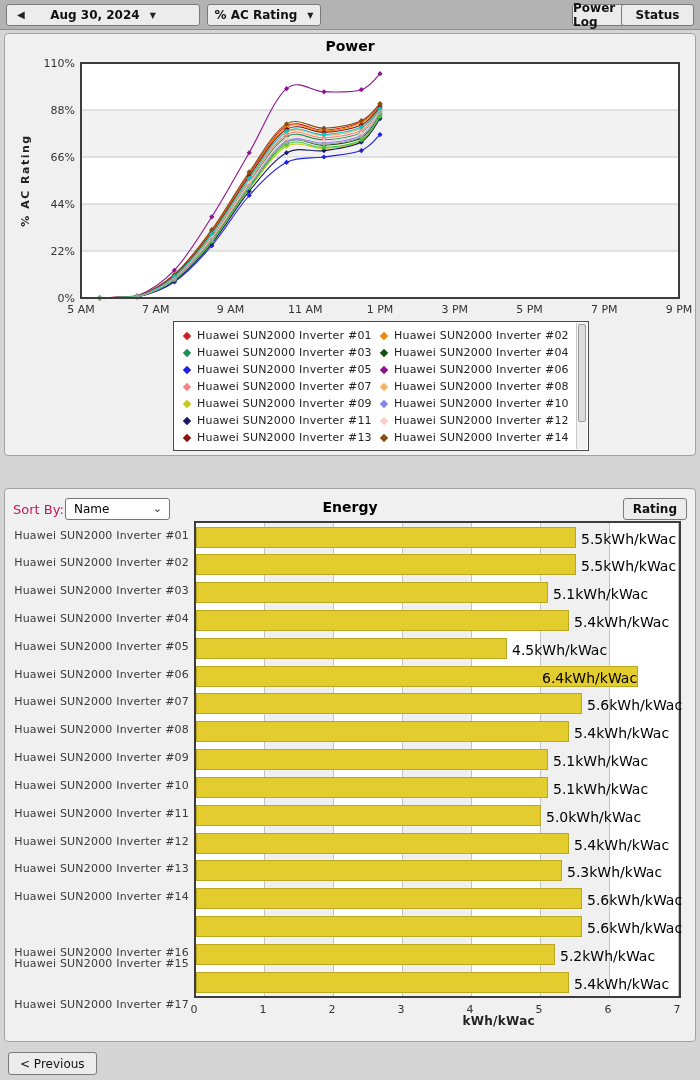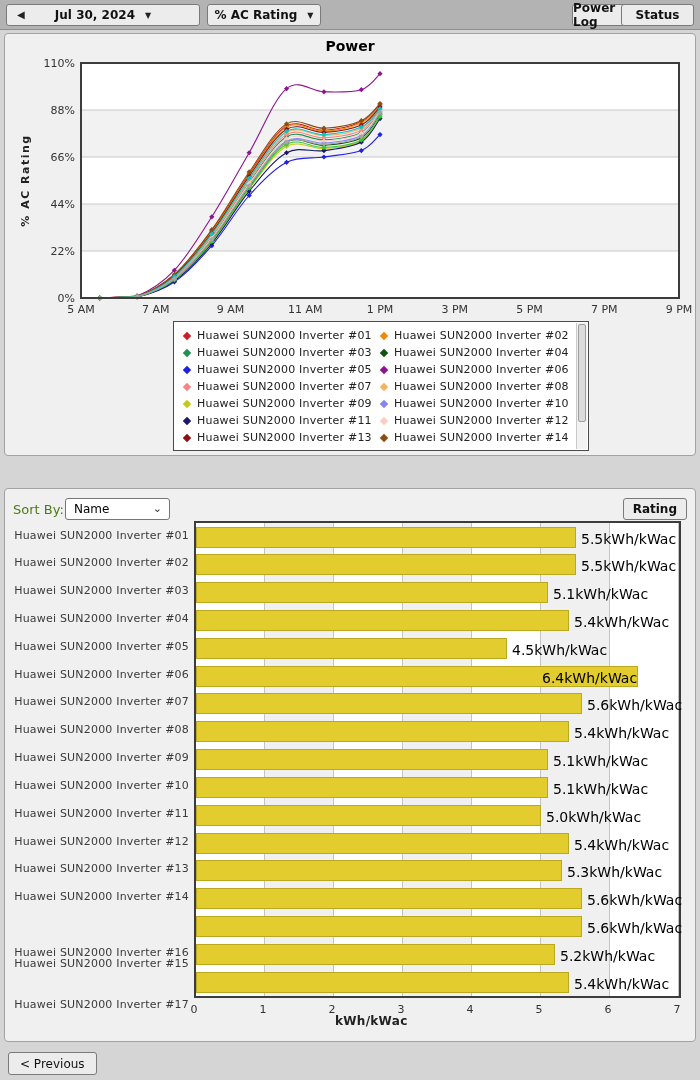--- a/index.html
+++ b/index.html
@@ -28,50 +28,50 @@
 
   
   .legend{position:absolute;left:168px;top:287px;width:416px;height:130px;background:#fff;border:1px solid #4a4a4a;box-sizing:border-box;overflow:hidden;}
   .legend-grid{position:absolute;left:8px;top:5px;width:390px;display:grid;grid-template-columns:1fr 1fr;grid-auto-rows:17px;column-gap:4px;}
   .legend-item{display:flex;align-items:center;font-size:11px;color:#222;letter-spacing:.2px;white-space:nowrap;}
   .legend-marker{width:6px;height:6px;transform:rotate(45deg);margin:0 7px 0 2px;flex:none;}
   .legend-scroll{position:absolute;right:1px;top:1px;width:11px;height:126px;background:#f2f2f2;border-left:1px solid #c9c9c9;box-sizing:border-box;}
   .legend-thumb{position:absolute;left:1px;top:1px;width:8px;height:98px;background:#dcdcdc;border:1px solid #9e9e9e;border-radius:2px;box-sizing:border-box;}
 
   
-  .sortby-label{position:absolute;left:8px;top:13px;font-size:13px;color:#4d7c0f;}
+  .sortby-label{position:absolute;left:8px;top:13px;font-size:13px;color:#be185d;}
   .sortby-select{position:absolute;left:60px;top:9px;width:105px;height:22px;background:#fff;border:1px solid #767676;border-radius:3px;box-sizing:border-box;
                  display:flex;align-items:center;font-size:12px;color:#000;padding-left:8px;cursor:default;}
   .sortby-chevron{position:absolute;right:7px;top:3px;font-size:11px;color:#333;}
   .btn-snocam{position:absolute;right:8px;top:9px;height:22px;padding:0 9px;background:#ececec;border:1px solid #7a7a7a;border-radius:3px;box-sizing:border-box;
               display:flex;align-items:center;font-size:12px;font-weight:bold;color:#111;cursor:default;}
   .energy-title{top:10px;}
   .e-plot{position:absolute;left:189px;top:32px;width:483px;height:473px;box-sizing:content-box;border:2px solid #3c3c3c;
           background-image:
             repeating-linear-gradient(90deg, rgba(0,0,0,0) 0 68px, #c4c4c4 68px 69px),
             repeating-linear-gradient(90deg, #ffffff 0 69px, #f0f0f0 69px 138px);}
   .e-bar{position:absolute;left:0;height:21px;background:#e3cc2e;border:1px solid #bba81f;box-sizing:border-box;}
   .e-val{position:absolute;font-size:14px;color:#000;white-space:nowrap;}
   .e-cat{position:absolute;left:2px;width:182px;text-align:right;font-size:11px;color:#3a3a3a;letter-spacing:.2px;white-space:nowrap;}
   .e-tick{position:absolute;width:20px;text-align:center;font-size:11px;color:#333;}
-  .e-xlabel{position:absolute;left:330px;top:525px;width:200px;text-align:left;font-size:12px;font-weight:bold;color:#222;letter-spacing:.3px;}
+  .e-xlabel{position:absolute;left:330px;top:525px;width:200px;text-align:right;font-size:12px;font-weight:bold;color:#222;letter-spacing:.3px;}
 
   
   .btn-previous{position:absolute;left:8px;top:1052px;height:23px;padding:0 11px;background:#ececec;border:1px solid #7a7a7a;border-radius:3px;box-sizing:border-box;
                 display:flex;align-items:center;font-size:12px;font-weight:normal;color:#111;cursor:default;}
 </style>
 </head>
 <body>
 
 <div class="page">
 
   <div class="topbar">
     <div class="tb-ctl date-ctl">
       <span class="larr">◀</span>
-      <span>Jul 30, 2024</span>
+      <span>Aug 30, 2024</span>
       <span class="caret">▼</span>
     </div>
     <div class="tb-ctl metric-ctl">
       <span>% AC Rating</span>
       <span class="caret">▼</span>
     </div>
     <div class="tb-ctl btn-datalog">
       <span>Power Log</span>
     </div>
     <div class="tb-ctl btn-status">
@@ -341,20 +341,21 @@
       </div>
     </div>
   </div>
 
   <div class="panel panel-energy">
     <div class="sortby-label">Sort By:</div>
     <div class="sortby-select">
       <span>Name</span>
       <span class="sortby-chevron">⌄</span>
     </div>
+    <div class="panel-title energy-title">Energy</div>
     <div class="btn-snocam">
       <span>Rating</span>
     </div>
     <div class="e-plot" id="energy-plot">
         <div class="e-bar" style="top: 4px; width: 380px; background: rgb(227, 204, 46);"></div>
         <div class="e-val" style="top: 8px; left: 385px;">5.5kWh/kWac</div>
         <div class="e-bar" style="top: 31px; width: 380px; background: rgb(227, 204, 46);"></div>
         <div class="e-val" style="top: 35px; left: 385px;">5.5kWh/kWac</div>
         <div class="e-bar" style="top: 59px; width: 352px; background: rgb(227, 204, 46);"></div>
         <div class="e-val" style="top: 63px; left: 357px;">5.1kWh/kWac</div>

